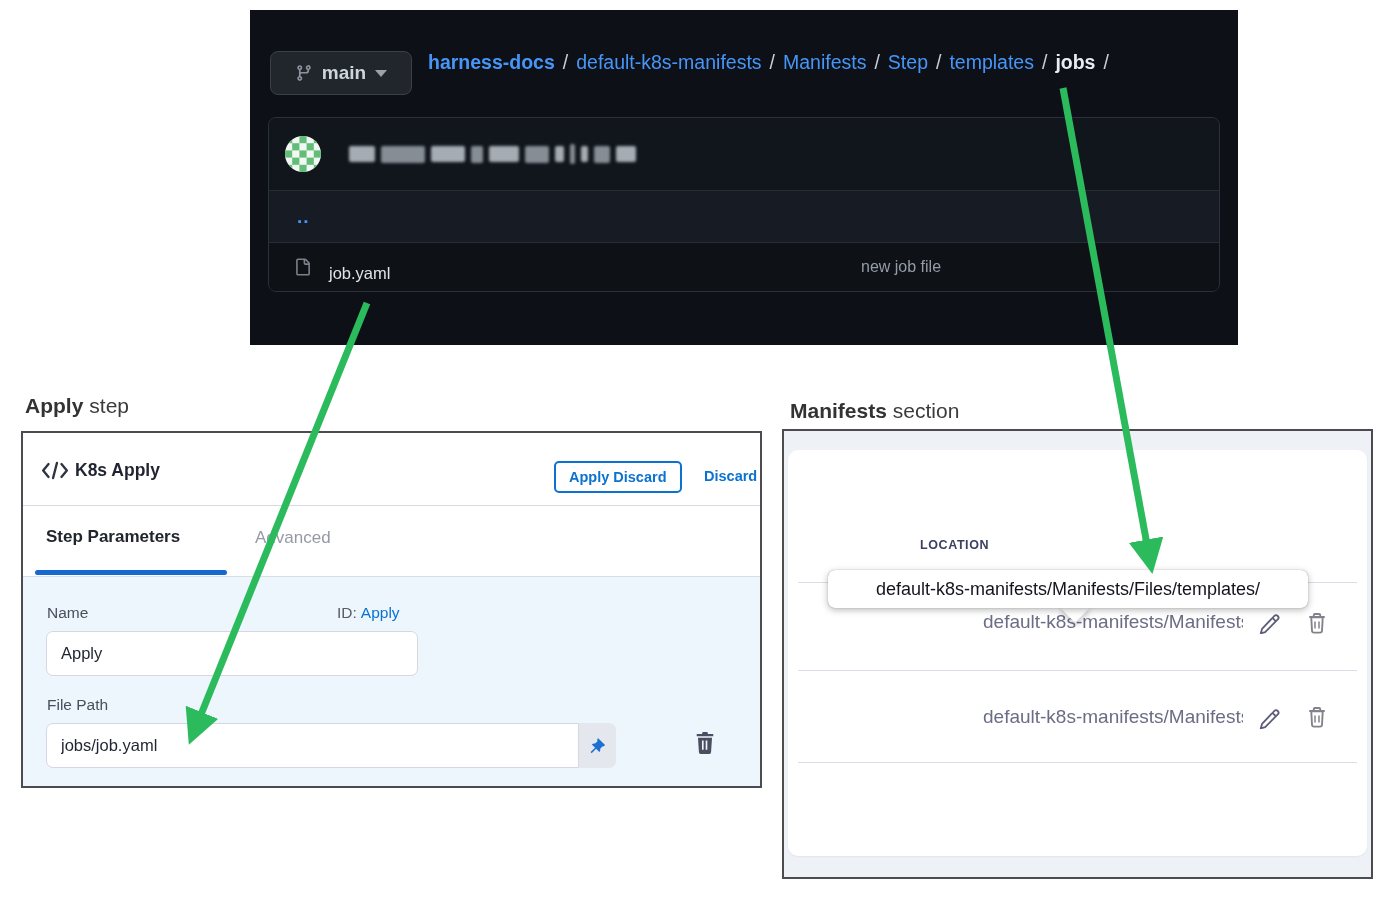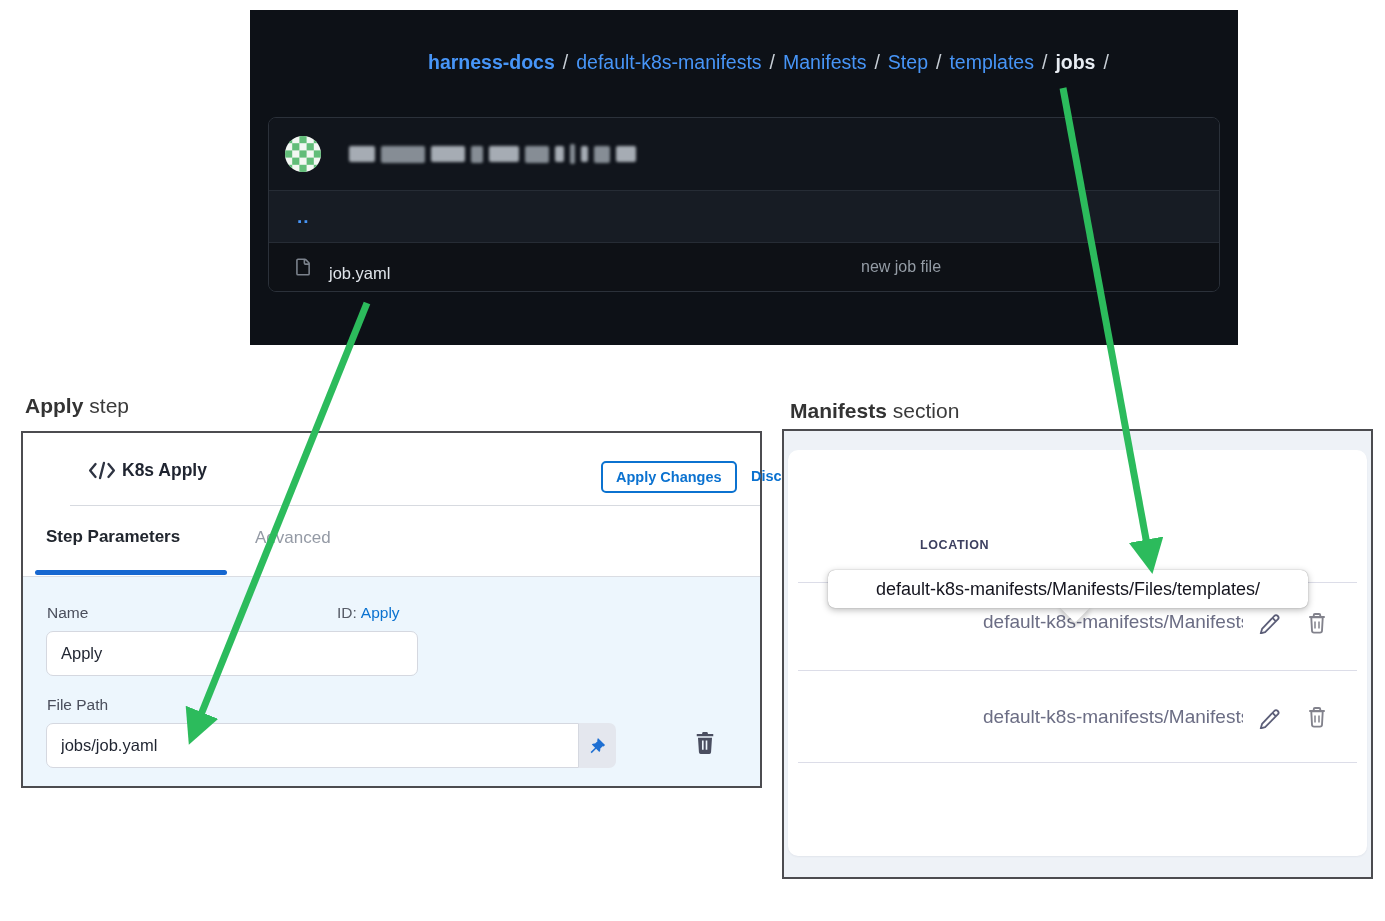--- a/index.html
+++ b/index.html
@@ -33,21 +33,21 @@
 
   
   .caption{position:absolute;font-size:21px;color:#3b3b3b;}
   .caption b{font-weight:700;color:#333;}
   .caption span{margin-left:6px;}
   .cap-apply{left:25px;top:394px;}
   .cap-manifests{left:790px;top:399px;}
 
   
   .ap-panel{position:absolute;left:21px;top:431px;width:737px;height:353px;border:2px solid #4c4c50;background:#fff;}
-  .ap-header{position:absolute;left:0;right:0;top:0;height:72px;border-bottom:1px solid #d7dae0;margin-left:47px;}
+  .ap-header{position:absolute;left:0;right:0;top:0;height:72px;border-bottom:1px solid #d7dae0;}
   .ap-code-icon{position:absolute;left:18px;top:28px;}
   .ap-title{position:absolute;left:52px;top:27px;font-size:17.5px;font-weight:700;color:#1f2430;}
   .ap-apply-btn{position:absolute;left:531px;top:28px;height:32px;line-height:28px;padding:0 13px;
     border:2px solid #0b72d0;border-radius:5px;background:#fff;color:#0b72d0;font-size:14.5px;font-weight:700;
     box-sizing:border-box;cursor:pointer;}
   .ap-discard{position:absolute;left:681px;top:35px;color:#0b72d0;font-size:14.5px;font-weight:700;cursor:pointer;}
   .ap-tabs{position:absolute;left:0;right:0;top:73px;height:70px;border-bottom:1px solid #dadde3;}
   .ap-tab1{position:absolute;left:23px;top:21px;font-size:17px;font-weight:700;color:#21262e;cursor:pointer;}
   .ap-tab2{position:absolute;left:232px;top:22px;font-size:17px;color:#949aa5;cursor:pointer;}
   .ap-tab-underline{position:absolute;left:12px;top:64px;width:192px;height:5px;background:#1667d0;border-radius:3px;}
@@ -89,20 +89,29 @@
   
   .arrows{position:absolute;left:0;top:0;z-index:7;pointer-events:none;}
 </style>
 </head>
 <body>
 
 <div class="canvas">
 
   <div class="gh-panel">
 
+    <div class="gh-branch-btn">
+      <span style="display:flex;">
+        <svg width="18" height="20" viewBox="0 0 16 16" fill="#8b939c">
+            <path d="M9.5 3.25a2.25 2.25 0 1 1 3 2.122V6A2.5 2.5 0 0 1 10 8.5H6a1 1 0 0 0-1 1v1.128a2.251 2.251 0 1 1-1.5 0V5.372a2.25 2.25 0 1 1 1.5 0v1.836A2.493 2.493 0 0 1 6 7h4a1 1 0 0 0 1-1v-.628A2.25 2.25 0 0 1 9.5 3.25zm-6 0a.75.75 0 1 0 1.5 0 .75.75 0 0 0-1.5 0zm8.25-.75a.75.75 0 1 0 0 1.5.75.75 0 0 0 0-1.5zM4.25 12a.75.75 0 1 0 0 1.5.75.75 0 0 0 0-1.5z"></path>
+          </svg>
+      </span>
+      <span>main</span>
+      <span class="gh-caret"></span>
+    </div>
 
     <div class="gh-crumbs">
       <span class="lnk repo">harness-docs</span>
       <span class="sep">/</span>
       <span class="lnk">default-k8s-manifests</span>
       <span class="sep">/</span>
       <span class="lnk">Manifests</span>
       <span class="sep">/</span>
       <span class="lnk">Step</span>
       <span class="sep">/</span>
@@ -175,21 +184,21 @@
   </div>
 
   <div class="ap-panel">
     <div class="ap-header">
       <span class="ap-code-icon">
         <svg width="28" height="19" viewBox="0 0 26 16" fill="none" stroke="#2e3442" stroke-width="2.2" stroke-linecap="round" stroke-linejoin="round">
             <path d="M7 2 2 8l5 6M19 2l5 6-5 6M14.8 1l-3.6 14"></path>
           </svg>
       </span>
       <span class="ap-title">K8s Apply</span>
-      <button class="ap-apply-btn">Apply Changes</button>
+      <button class="ap-apply-btn">Apply Discard</button>
       <span class="ap-discard">Discard</span>
     </div>
 
     <div class="ap-tabs">
       <span class="ap-tab1">Step Parameters</span>
       <span class="ap-tab2">Advanced</span>
       <div class="ap-tab-underline"></div>
     </div>
 
     <div class="ap-body">

